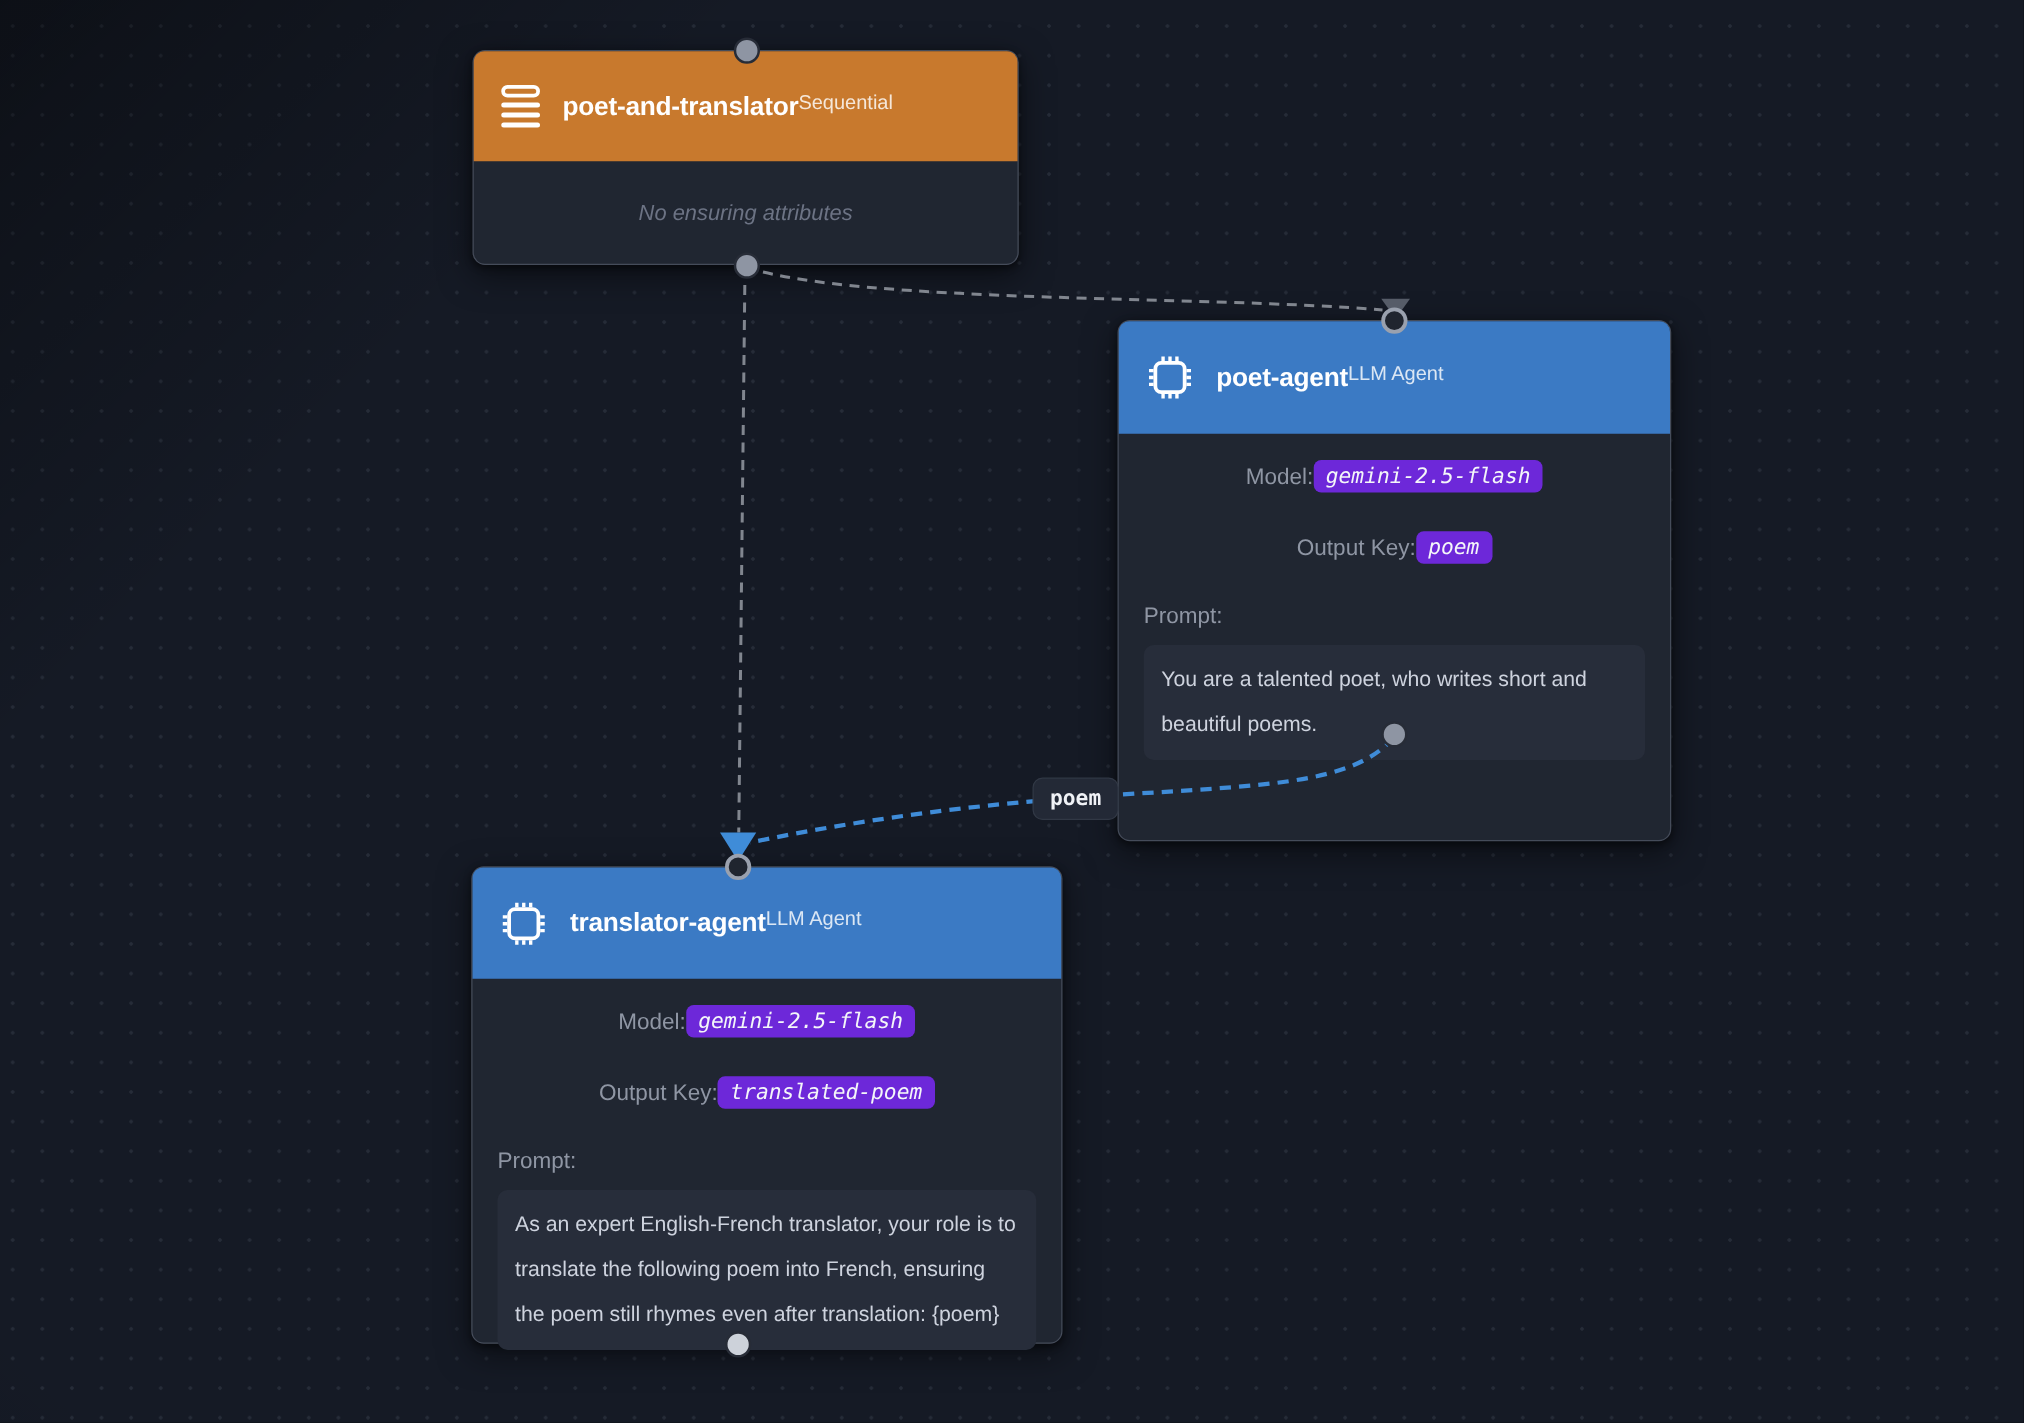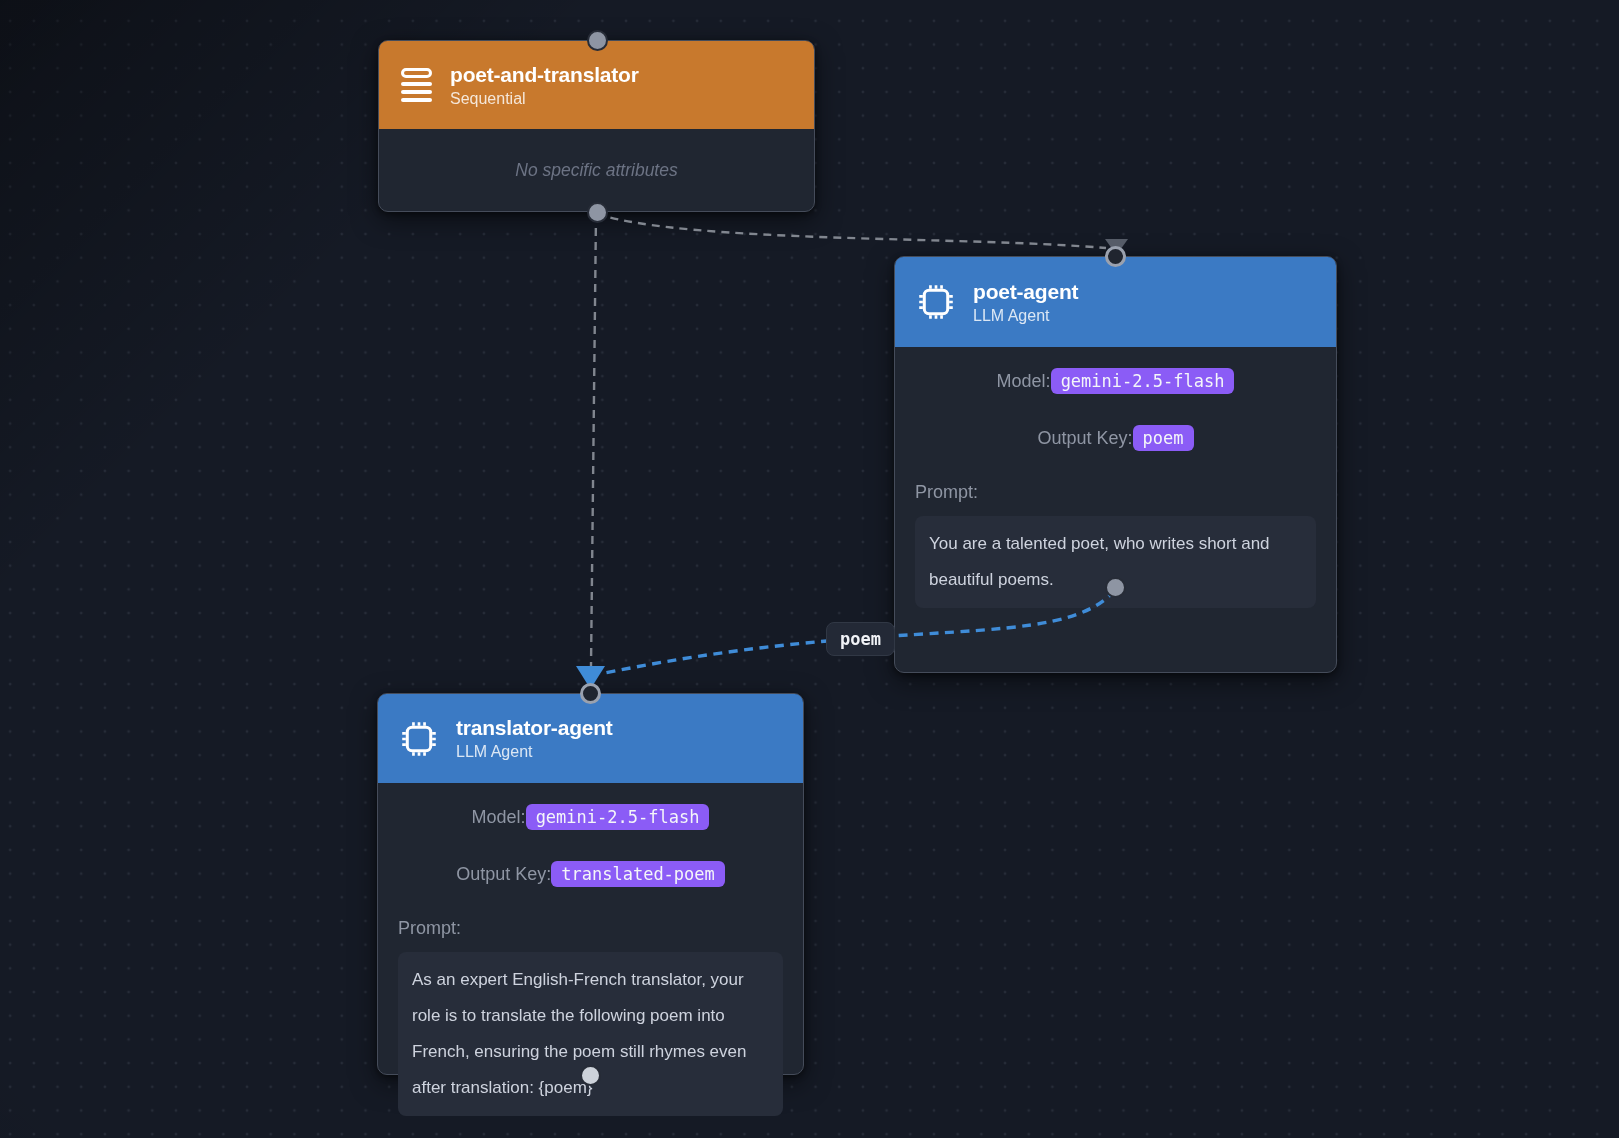--- a/index.html
+++ b/index.html
@@ -23,38 +23,38 @@
     position:absolute;z-index:2;border-radius:10px;box-sizing:border-box;
     background:#202631;border:1.5px solid #454c5a;
     box-shadow:0 8px 26px rgba(0,0,0,0.5), 0 2px 6px rgba(0,0,0,0.45);
   }
   .node-header{
     display:flex;align-items:center;gap:18px;height:88px;
     padding:0 22px;border-radius:8.5px 8.5px 0 0;box-sizing:border-box;
   }
   .node-header.seq{background:#c8792d;}
   .node-header.llm{background:#3b7ac4;}
-  .head-text{display:flex;flex-direction:column;justify-content:center;}
+  .head-text{display:flex;justify-content:center;}
   .node-title{color:#ffffff;font-size:21px;font-weight:700;line-height:27px;letter-spacing:-0.2px;}
   .node-subtitle{color:rgba(255,255,255,0.82);font-size:16px;line-height:22px;}
 
   
   .list-icon{display:flex;flex-direction:column;gap:4px;width:31px;flex:0 0 31px;}
   .list-icon .pill{height:10px;border:3.2px solid #fff;border-radius:7px;box-sizing:border-box;width:31px;}
   .list-icon .bar{height:4px;background:#fff;border-radius:2px;width:31px;}
 
   .cpu-icon{flex:0 0 38px;width:38px;height:38px;}
 
   .node-body{padding:21px 20px 20px 20px;box-sizing:border-box;}
   .field-row{display:flex;justify-content:center;align-items:center;height:26px;}
   .field-row + .field-row{margin-top:31px;}
   .field-label{color:#8f96a4;font-size:18px;}
   .field-value{
     font-family:"DejaVu Sans Mono", monospace;font-size:17px;color:#f4f6f9;
-    background:#8b5cf6;border-radius:6px;padding:2px 10px;line-height:22px;white-space:nowrap;
+    background:#6d28d9;border-radius:6px;padding:2px 10px;line-height:22px;white-space:nowrap;font-style:italic;
   }
   .prompt-label{color:#8f96a4;font-size:18px;margin-top:31px;}
   .prompt-box{
     margin-top:13px;background:#272d3a;border-radius:8px;padding:10px 14px;
     color:#ced3de;font-size:17px;line-height:36px;
   }
   .empty-body{height:82px;display:flex;align-items:center;justify-content:center;}
   .empty-text{color:#6c7384;font-size:17.5px;font-style:italic;}
 
   
@@ -91,21 +91,21 @@
           <span class="bar"></span>
           <span class="bar"></span>
           <span class="bar"></span>
       </span>
       <div class="head-text">
         <div class="node-title">poet-and-translator</div>
         <div class="node-subtitle">Sequential</div>
       </div>
     </div>
     <div class="node-body empty-body">
-      <div class="empty-text">No specific attributes</div>
+      <div class="empty-text">No ensuring attributes</div>
     </div>
   </div>
 
   <div class="node" style="left:894px;top:256px;width:443px;height:417px">
     <div class="node-header llm" style="height:90px">
       <svg class="cpu-icon" viewBox="0 0 24 24">
         <rect x="4.6" y="4.6" width="14.8" height="14.8" rx="3" fill="none" stroke="#ffffff" stroke-width="1.9"></rect>
         <path stroke="#ffffff" stroke-width="1.7" d="M8.5 1.4v2.3 M12 1.4v2.3 M15.5 1.4v2.3 M8.5 20.3v2.3 M12 20.3v2.3 M15.5 20.3v2.3 M1.4 8.5h2.3 M1.4 12h2.3 M1.4 15.5h2.3 M20.3 8.5h2.3 M20.3 12h2.3 M20.3 15.5h2.3"></path>
       </svg>
       <div class="head-text">
@@ -120,21 +120,21 @@
       </div>
       <div class="field-row">
         <span class="field-label">Output Key:</span>
         <span class="field-value">poem</span>
       </div>
       <div class="prompt-label">Prompt:</div>
       <div class="prompt-box">You are a talented poet, who writes short and beautiful poems.</div>
     </div>
   </div>
 
-  <div class="node" style="left:377px;top:693px;width:427px;height:382px">
+  <div class="node" style="left:377px;top:693px;width:473px;height:382px">
     <div class="node-header llm" style="height:89px">
       <svg class="cpu-icon" viewBox="0 0 24 24">
         <rect x="4.6" y="4.6" width="14.8" height="14.8" rx="3" fill="none" stroke="#ffffff" stroke-width="1.9"></rect>
         <path stroke="#ffffff" stroke-width="1.7" d="M8.5 1.4v2.3 M12 1.4v2.3 M15.5 1.4v2.3 M8.5 20.3v2.3 M12 20.3v2.3 M15.5 20.3v2.3 M1.4 8.5h2.3 M1.4 12h2.3 M1.4 15.5h2.3 M20.3 8.5h2.3 M20.3 12h2.3 M20.3 15.5h2.3"></path>
       </svg>
       <div class="head-text">
         <div class="node-title">translator-agent</div>
         <div class="node-subtitle">LLM Agent</div>
       </div>
     </div>

